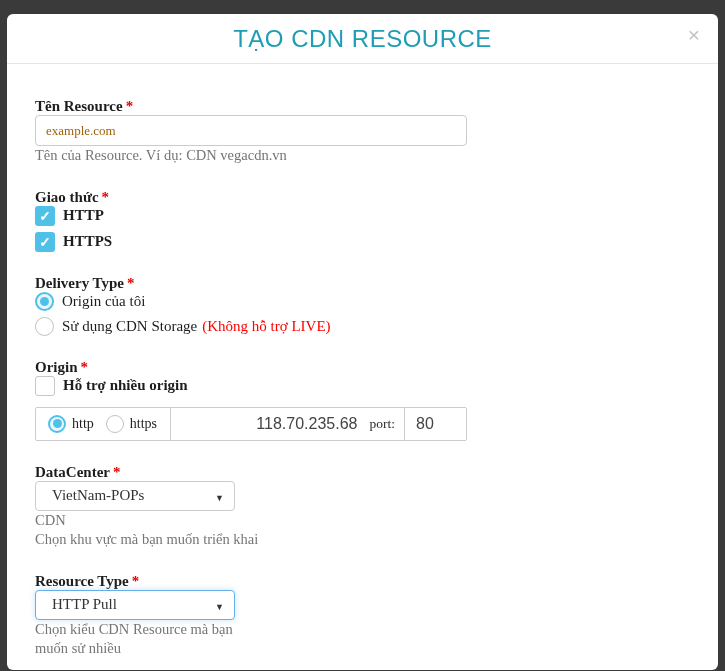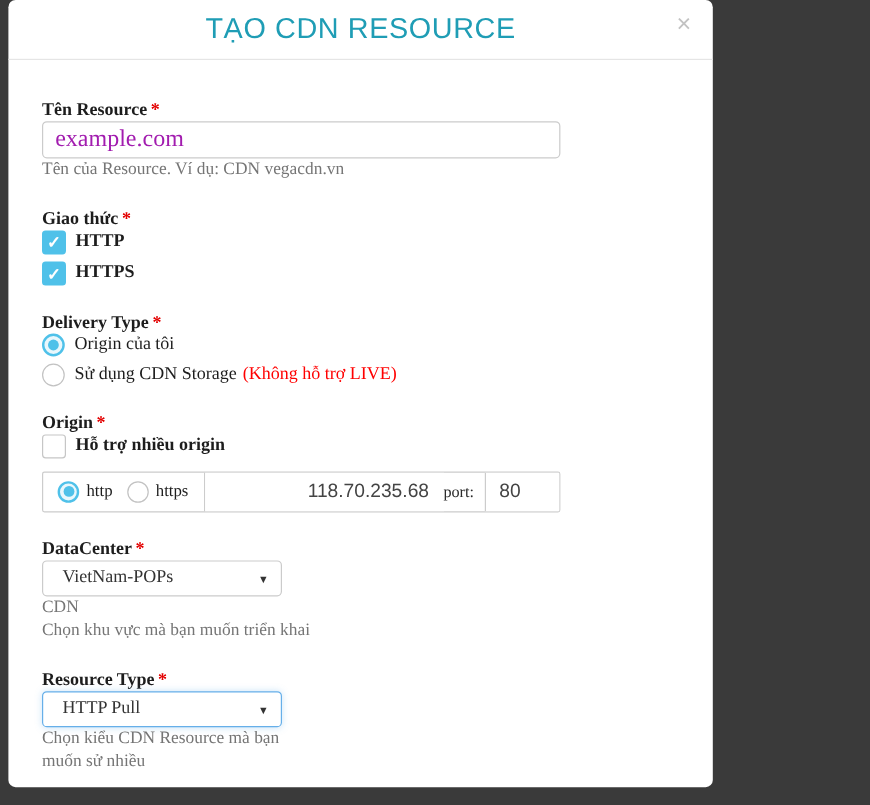--- a/index.html
+++ b/index.html
@@ -5,22 +5,22 @@
   * { box-sizing: border-box; margin: 0; padding: 0; }
   html, body { width: 725px; height: 671px; }
   body {
     background: #3a3a3a;
     font-family: "Liberation Serif", serif;
     position: relative;
     overflow: hidden;
   }
   .modal {
     position: absolute;
-    left: 7px; top: 0;
-    width: 587px; height: 656px;
+    left: 7px; top: 14px;
+    width: 711px; height: 656px;
     background: #ffffff;
     border-radius: 6px;
   }
   
   .modal-header {
     position: relative;
     padding: 11px 16px 10px;
     border-bottom: 1px solid #e5e5e5;
   }
   .modal-title {
@@ -53,22 +53,22 @@
   }
   .req { color: #e30000; margin-left: 3px; font-weight: bold; }
   .row-control { flex: 1; }
 
   .text-input {
     width: 432px; height: 31px;
     border: 1px solid #cbcbcb;
     border-radius: 4px;
     padding: 0 10px;
     font-family: "Liberation Serif", serif;
-    font-size: 20px;
-    color: #a21caf;
+    font-size: 13px;
+    color: #a16207;
     outline: none;
   }
   .help-text {
     margin-top: 0;
     color: #757575;
     font-size: 14.5px;
     line-height: 1.35;
   }
 
   

